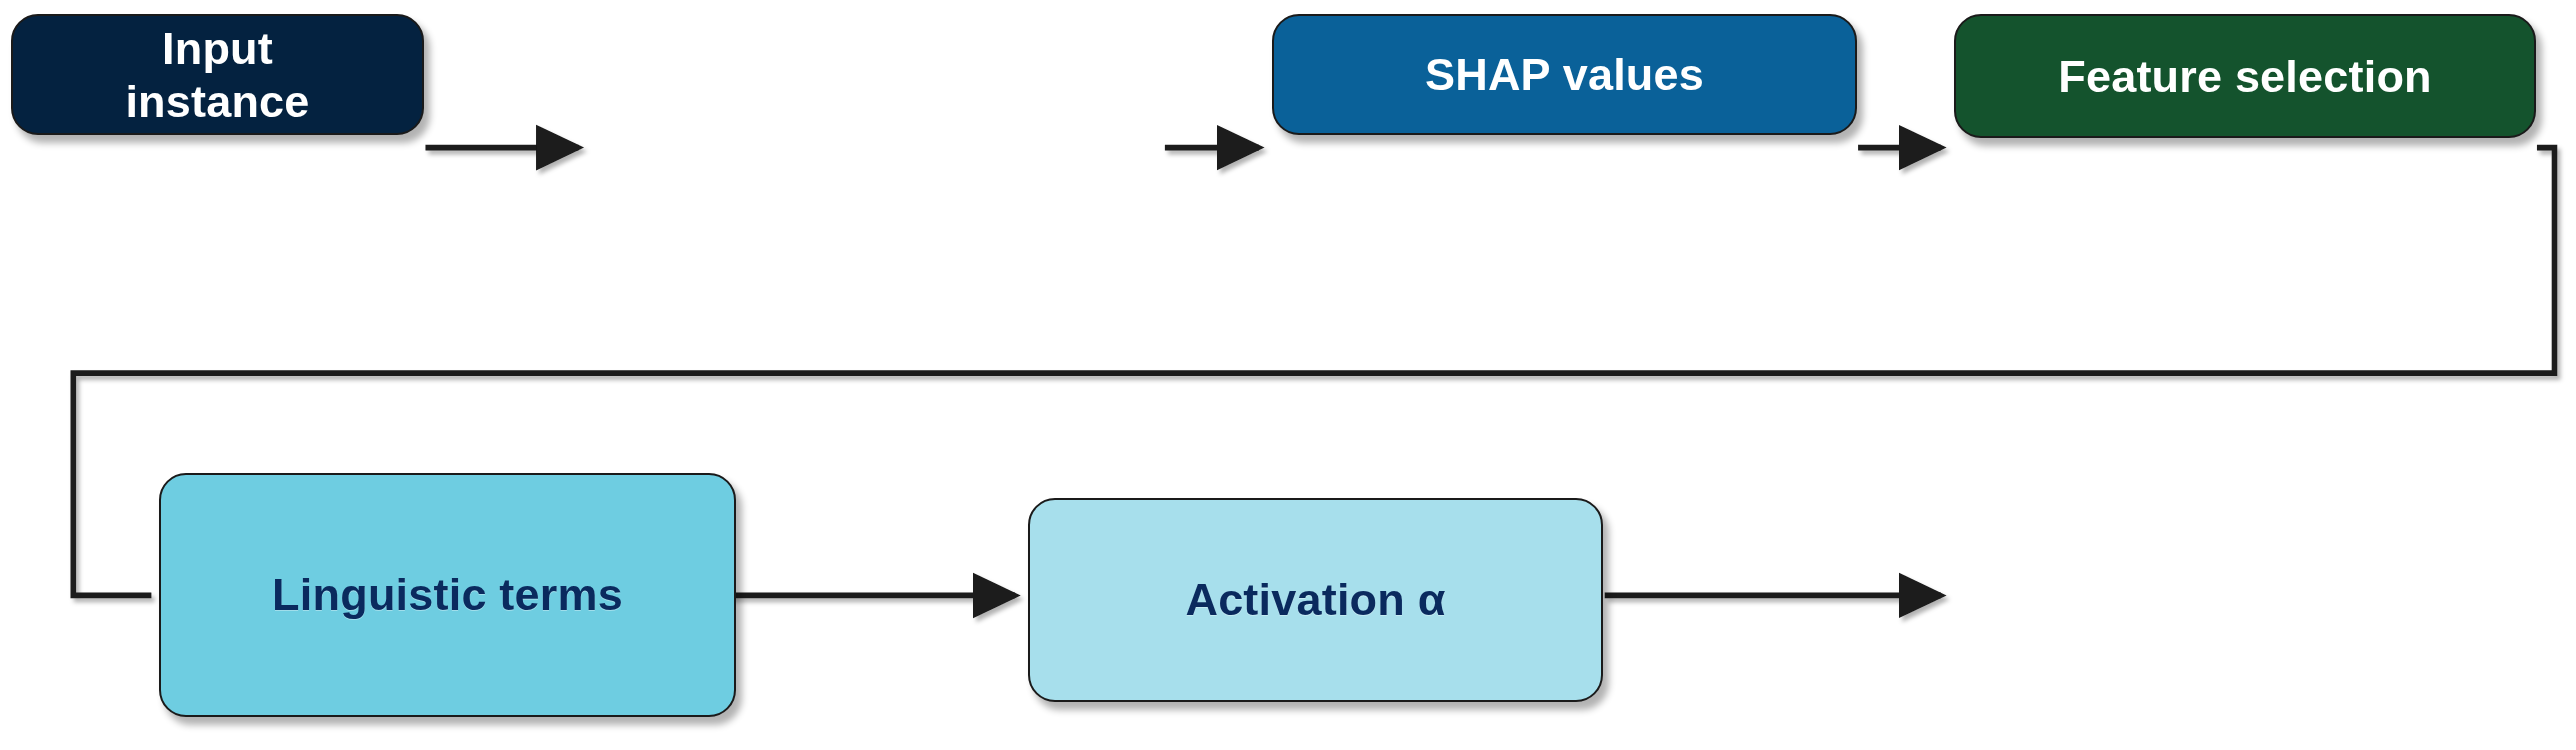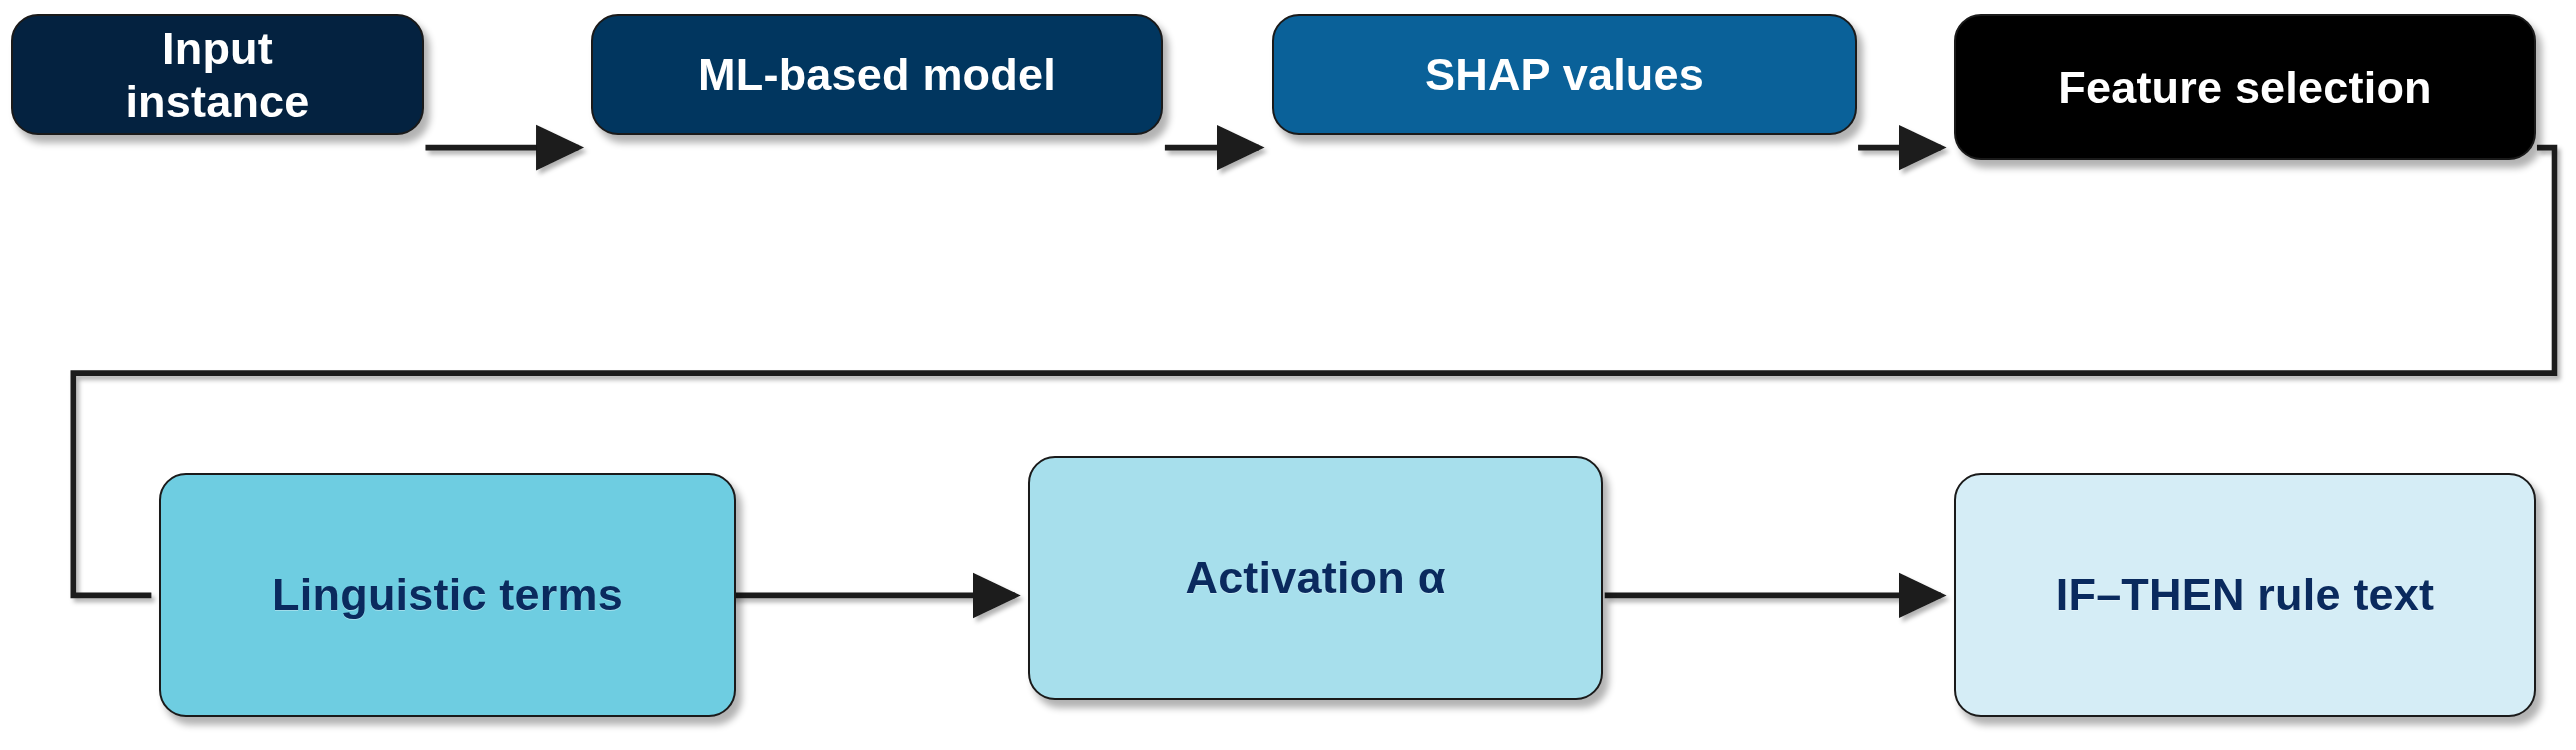--- a/index.html
+++ b/index.html
@@ -51,25 +51,25 @@
     text-shadow: 0 0.8px 0 rgba(255,255,255,0.35);
   }
   .node.dark .label {
     color: #ffffff;
   }
 
   
   #node-input-instance   { left: 11px;   top: 14.3px;  width: 413px; height: 121px; background: #042240; align-items: center; }
   #node-ml-model         { left: 591px;  top: 14.3px;  width: 572px; height: 121px; background: #01365f; }
   #node-shap-values      { left: 1272px; top: 14.3px;  width: 585px; height: 121px; background: #0a6199; text-align: right; }
-  #node-feature-selection{ left: 1954px; top: 14.3px;  width: 582px; height: 146px; background: #000000; }
+  #node-feature-selection{ left: 1954px; top: 14.3px;  width: 582px; height: 124px; background: #14532d; }
 
   
   #node-linguistic-terms { left: 140px;  top: 473px; width: 577px; height: 244px; background: #6ecde1; margin-left: 19px; }
-  #node-activation       { left: 1028px; top: 456px; width: 575px; height: 244px; background: #a7dfec; }
+  #node-activation       { left: 1028px; top: 498px; width: 575px; height: 204px; background: #a7dfec; }
   #node-rule-text        { left: 1954px; top: 473px; width: 582px; height: 244px; background: #d5edf6; }
 </style>
 </head>
 <body>
 
 <div id="canvas">
 
   <svg id="edges" viewBox="0 0 3233 942" width="2576" height="751" xmlns="http://www.w3.org/2000/svg" aria-hidden="true">
     <defs>
       <marker id="arrowhead" markerWidth="9" markerHeight="9" refX="7.6" refY="4.5" orient="auto" markerUnits="strokeWidth">
@@ -94,38 +94,32 @@
 
       <line x1="2014" y1="747" x2="2436" y2="747" marker-end="url(#arrowhead)"></line>
     </g>
   </svg>
 
   <div class="node dark" id="node-input-instance">
     <span class="label">Input
 instance</span>
   </div>
 
-  <div class="node dark" id="node-ml-model">
-    <span class="label">ML-based model</span>
-  </div>
 
   <div class="node dark" id="node-shap-values">
     <span class="label">SHAP values</span>
   </div>
 
   <div class="node dark" id="node-feature-selection">
     <span class="label">Feature selection</span>
   </div>
 
   <div class="node light" id="node-linguistic-terms">
     <span class="label">Linguistic terms</span>
   </div>
 
   <div class="node light" id="node-activation">
     <span class="label">Activation α</span>
   </div>
 
-  <div class="node light" id="node-rule-text">
-    <span class="label">IF–THEN rule text</span>
-  </div>
 
 </div>
 
 
 </body></html>

